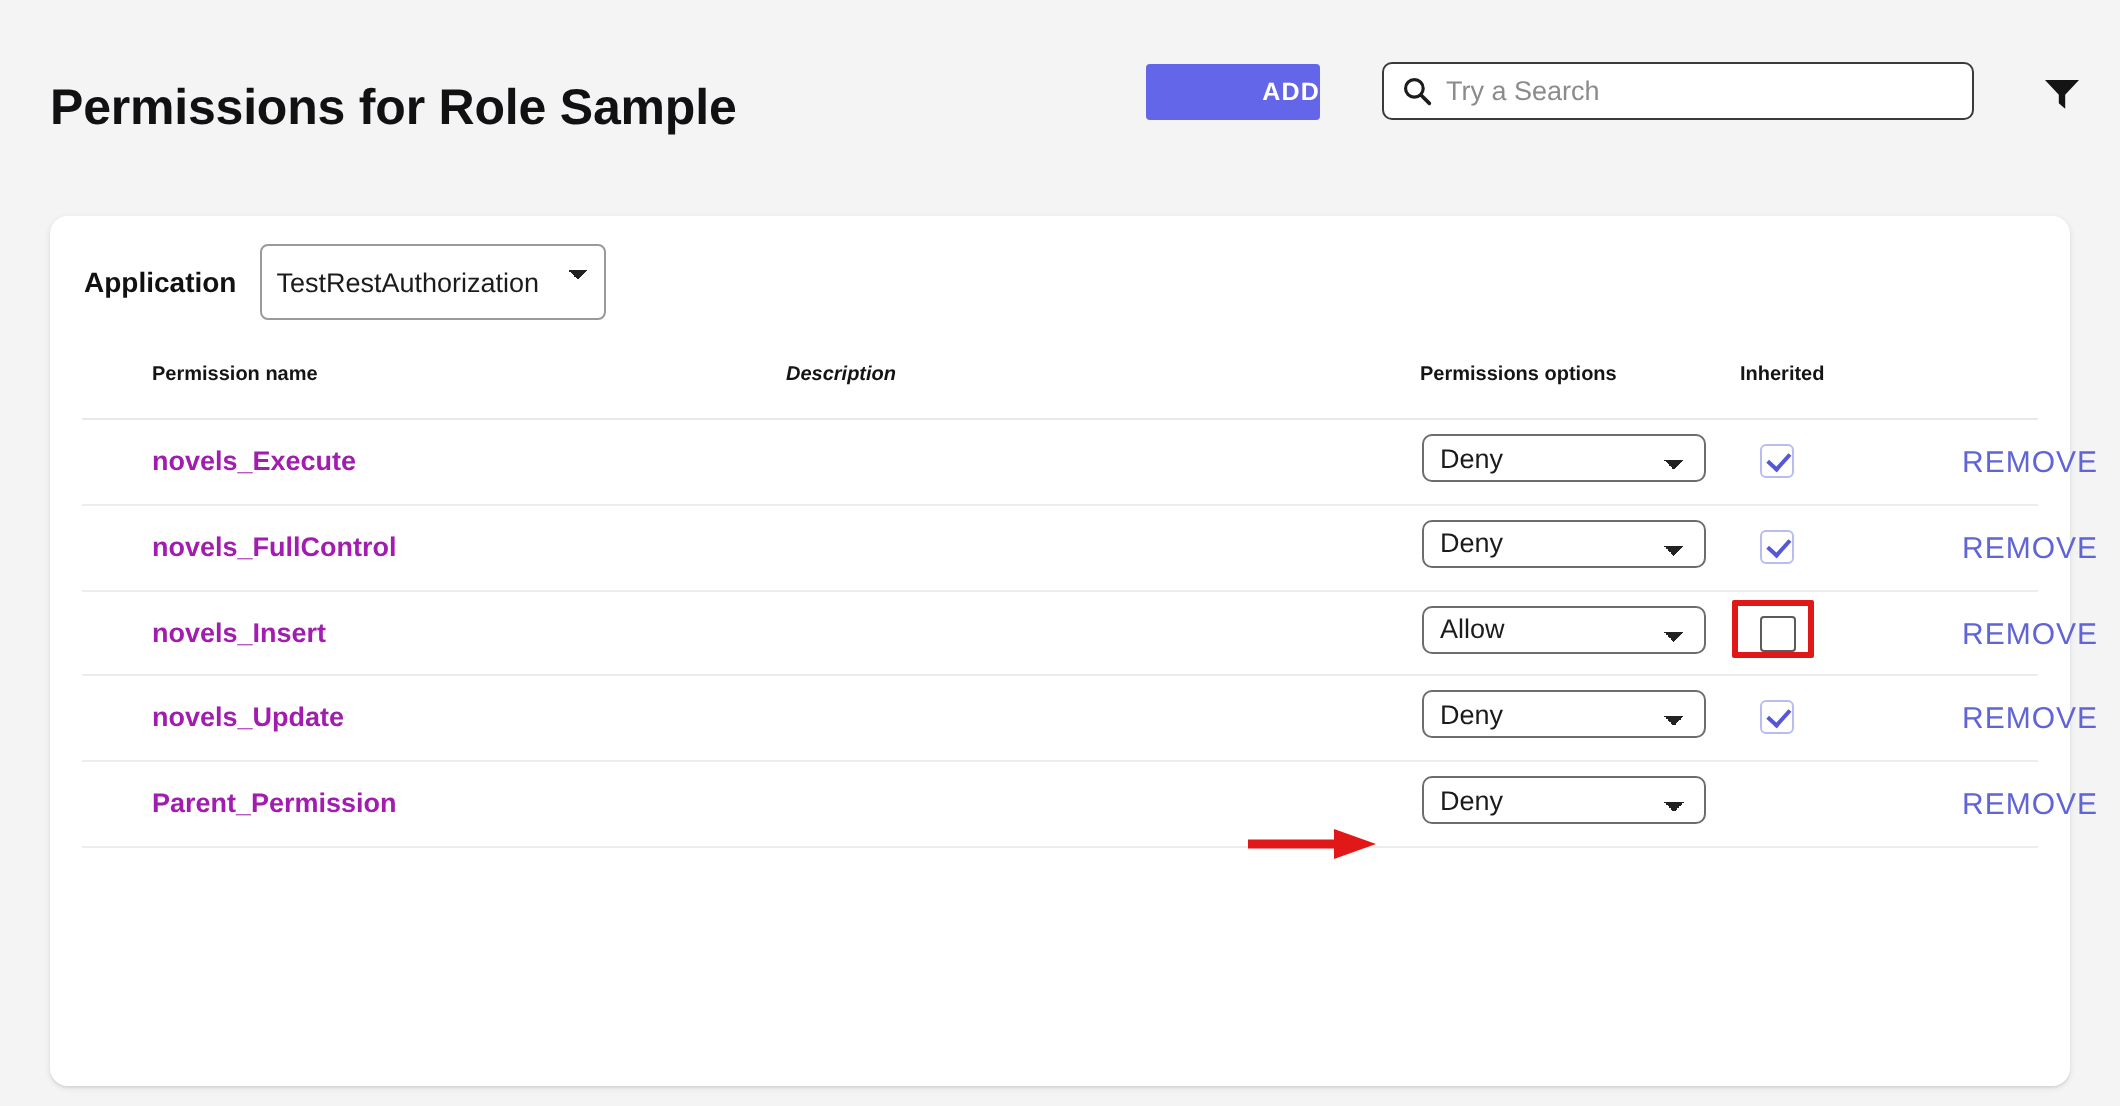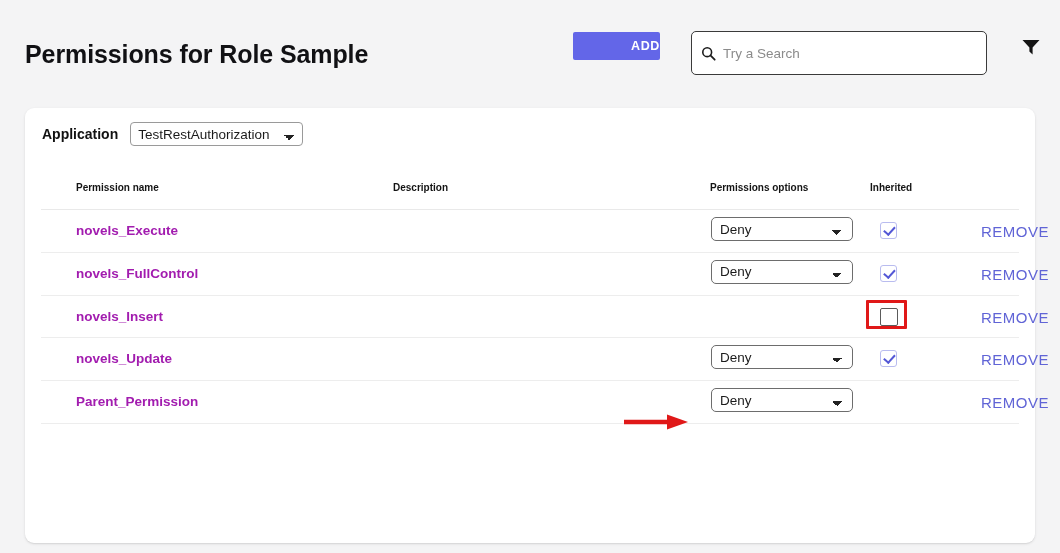--- a/index.html
+++ b/index.html
@@ -51,21 +51,21 @@
     letter-spacing: 0.6px;
     cursor: pointer;
     padding: 0;
     text-align: right;
   }
   .search-wrap {
     position: absolute;
     left: 691px;
     top: 31px;
     width: 296px;
-    height: 44px;
+    height: 29px;
     background: #ffffff;
     border: 1px solid #3a3a3a;
     border-radius: 5px;
     display: flex;
     align-items: center;
     padding: 0 8px 0 9px;
   }
   .search-icon {
     flex: 0 0 auto;
     width: 15px;
@@ -115,21 +115,21 @@
     align-items: center;
   }
   .app-label {
     font-size: 14px;
     font-weight: bold;
     color: #111;
     margin-right: 12px;
   }
   .app-select {
     width: 173px;
-    height: 24px;
+    height: 38px;
     border: 1px solid #9a9a9a;
     border-radius: 4px;
     background: #ffffff;
     font-family: "Liberation Sans", sans-serif;
     font-size: 13.5px;
     color: #1b1b1b;
     padding: 0 22px 0 7px;
     appearance: none;
     -webkit-appearance: none;
     cursor: pointer;
@@ -157,21 +157,21 @@
   }
   .th {
     position: absolute;
     top: 0;
     font-size: 10px;
     font-weight: bold;
     color: #141414;
     white-space: nowrap;
   }
   .th-name { left: 35px; }
-  .th-desc { left: 352px; }
+  .th-desc { left: 352px; font-style: italic; }
   .th-opts { left: 669px; text-align: center; }
   .th-inh  { left: 829px; }
 
   .row {
     position: relative;
     height: 42.8px;
     border-bottom: 1px solid #ededed;
   }
   .cell-name {
     position: absolute;
@@ -336,20 +336,21 @@
           <span class="cell-desc"></span>
           <select class="perm-select"><option>Allow</option><option selected="">Deny</option></select>
           <div class="chk-holder">
             <div class="chk checked"></div>
           </div>
           <span class="remove-link">REMOVE</span>
         </div>
         <div class="row">
           <span class="cell-name">novels_Insert</span>
           <span class="cell-desc"></span>
+          <select class="perm-select"><option>Allow</option><option>Deny</option></select>
           <div class="chk-holder">
             <div class="chk empty"></div>
             <div class="highlight-box"></div>
           </div>
           <span class="remove-link">REMOVE</span>
         </div>
         <div class="row">
           <span class="cell-name">novels_Update</span>
           <span class="cell-desc"></span>
           <select class="perm-select"><option>Allow</option><option selected="">Deny</option></select>

